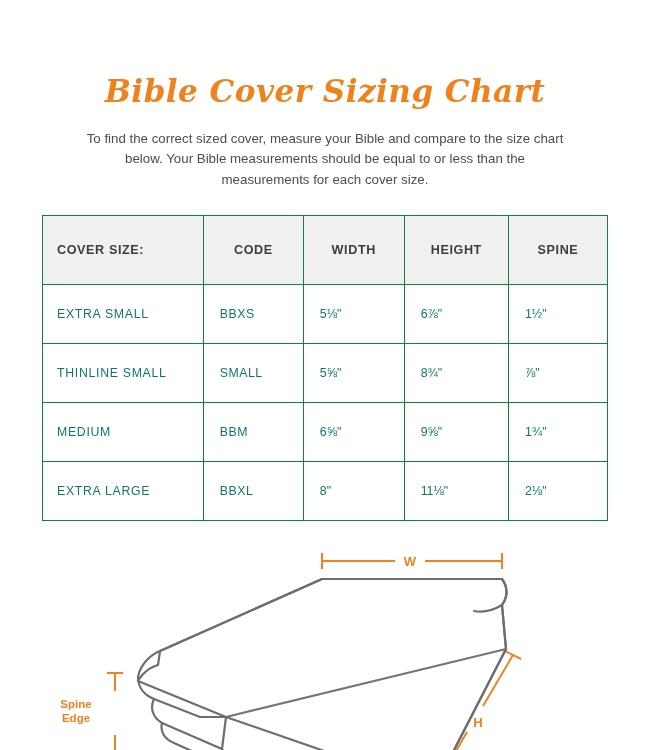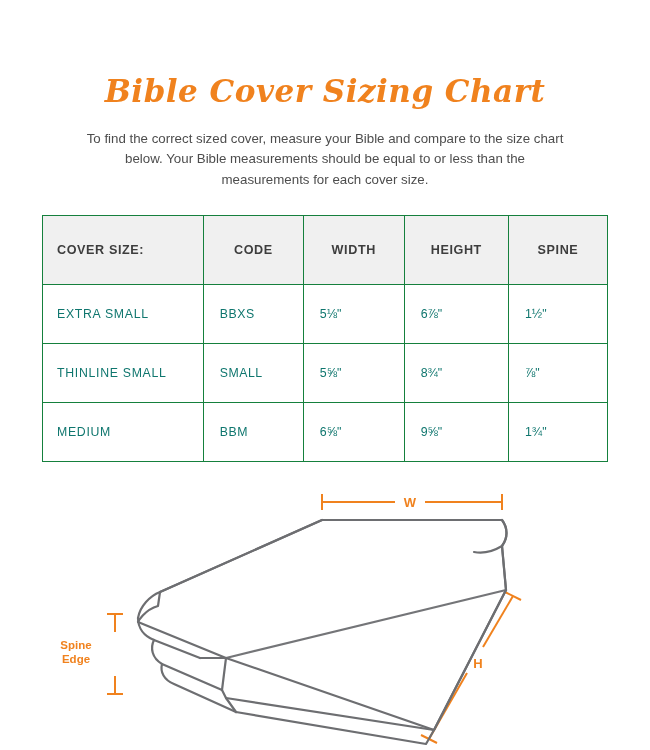--- a/index.html
+++ b/index.html
@@ -142,20 +142,27 @@
           <td class="col-dim">8¾"</td>
           <td class="col-dim">⅞"</td>
         </tr>
         <tr>
           <td class="col-name">MEDIUM</td>
           <td class="col-code">BBM</td>
           <td class="col-dim">6⅝"</td>
           <td class="col-dim">9⅝"</td>
           <td class="col-dim">1¾"</td>
         </tr>
+        <tr>
+          <td class="col-name">EXTRA LARGE</td>
+          <td class="col-code">BBXL</td>
+          <td class="col-dim">8"</td>
+          <td class="col-dim">11⅛"</td>
+          <td class="col-dim">2⅛"</td>
+        </tr>
       </tbody>
     </table>
   </div>
 
   <div class="diagram">
     <svg width="570" height="300" viewBox="0 0 570 300">
 
       <g>
         <line x1="282" y1="22" x2="282" y2="38" stroke="#f0821e" stroke-width="2"></line>
         <line x1="462" y1="22" x2="462" y2="38" stroke="#f0821e" stroke-width="2"></line>

